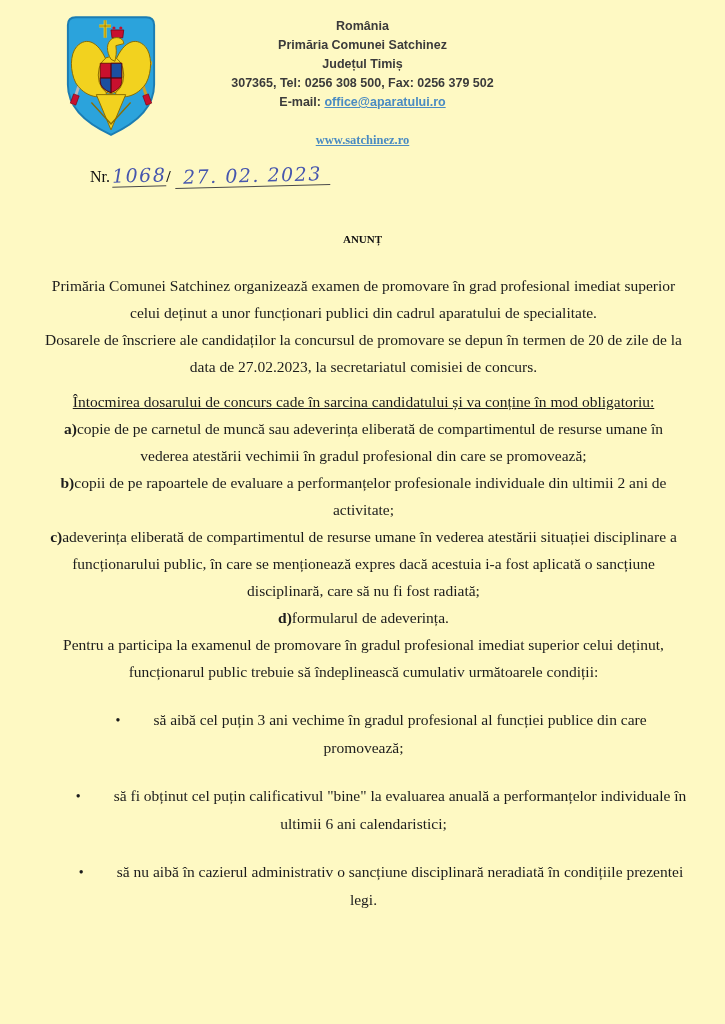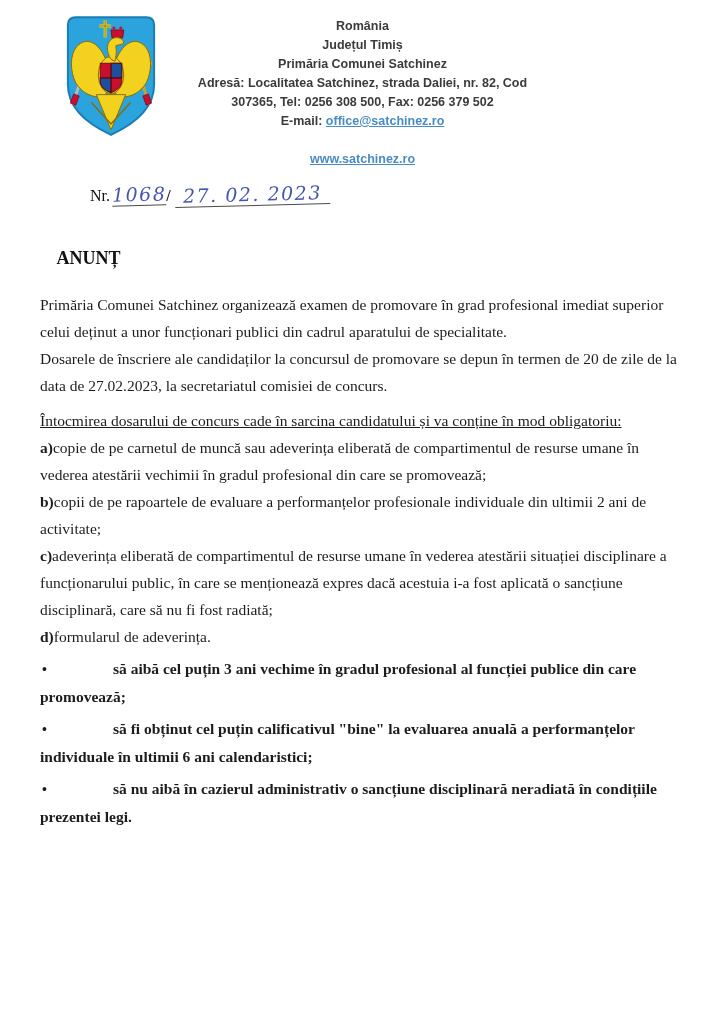--- a/index.html
+++ b/index.html
@@ -2,21 +2,21 @@
 <html lang="ro"><head>
 <meta charset="utf-8">
 <style>
   * { margin: 0; padding: 0; box-sizing: border-box; }
   html, body { background: #e8e8e8; }
   .page {
     position: relative;
     width: 725px;
     height: 1024px;
     margin: 0 auto;
-    background: #ffffff;
+    background: #fef9c3;
     font-family: "Liberation Serif", serif;
     color: #1c1c1c;
     overflow: hidden;
   }
   
   .coat {
     position: absolute;
     left: 62px;
     top: 13px;
     width: 98px;
@@ -31,21 +31,21 @@
     font-weight: bold;
     color: #3b3b3b;
     line-height: 19px;
   }
   .letterhead .lh-line { display: block; }
   .letterhead a, .lh-link {
     color: #4a8bc2;
     text-decoration: underline;
     cursor: pointer;
   }
-  .website-row { margin-top: 19px; }
+  .website-row { margin-top: 19px; font-family: Liberation Serif, serif; }
   
   .reg-row {
     margin-top: 14px;
     padding-left: 90px;
     font-size: 16px;
     height: 30px;
     white-space: nowrap;
   }
   .reg-label { font-weight: normal; color: #111; }
   .handwriting {
@@ -61,38 +61,38 @@
     text-align: center;
     transform: rotate(-1.5deg);
   }
   .uline-nr { min-width: 52px; margin-left: 2px; }
   .uline-date { min-width: 150px; margin-left: 4px; padding: 0 8px; }
   .reg-sep { font-weight: bold; }
   
   .title-block {
     margin: 32px auto 0 auto;
     width: 612px;
-    text-align: left;
+    text-align: center;
     font-weight: bold;
-    font-size: 18px;
+    font-size: 11px;
     line-height: 27px;
     color: #111;
   }
   
   .doc-body {
     margin-top: 19px;
     padding: 0 38px 0 40px;
     font-size: 15.5px;
     line-height: 27px;
     text-align: left;
   }
-  .para { margin: 0; }
+  .para { margin: 0; text-align: center; }
   .para-gap { margin-top: 8px; text-decoration: underline; }
   .lettered b { font-weight: bold; }
-  .bullet-item { margin-top: 5px; font-weight: bold; }
+  .bullet-item { margin-top: 21px; }
   .bullet-glyph {
     display: inline-block;
     width: 73px;
     padding-left: 2px;
     font-size: 14px;
   }
 </style>
 </head>
 <body>
 
@@ -127,26 +127,25 @@
       <path d="M39 50 H61 V68 Q61 76 50 80 Q39 76 39 68 Z" fill="#c8102e"></path>
       <path d="M50 50 H61 V65 H50 Z" fill="#1b4fa0"></path>
       <path d="M39 65 H50 V80 Q39 76 39 68 Z" fill="#1b4fa0"></path>
       <path d="M39 65 H61" fill="none"></path>
       <path d="M50 50 V80" fill="none" stroke="#5a0008"></path>
     </g>
   </svg>
 
   <header class="letterhead">
     <span class="lh-line">România</span>
+    <span class="lh-line">Primăria Comunei Satchinez</span>
     <span class="lh-line">Județul Timiș</span>
-    <span class="lh-line">Primăria Comunei Satchinez</span>
-    <span class="lh-line">Adresă: Localitatea Satchinez, strada Daliei, nr. 82, Cod</span>
     <span class="lh-line">307365, Tel: 0256 308 500, Fax: 0256 379 502</span>
     <span class="lh-line">
-      <span>E-mail: </span><a class="lh-link">office@satchinez.ro</a>
+      <span>E-mail: </span><a class="lh-link">office@aparatului.ro</a>
     </span>
     <span class="lh-line website-row">
       <a class="lh-link">www.satchinez.ro</a>
     </span>
   </header>
 
   <div class="reg-row">
     <span class="reg-label">Nr.</span><span class="uline uline-nr handwriting">1068</span><span class="reg-sep">/</span><span class="uline uline-date handwriting">27. 02. 2023</span>
   </div>
 
@@ -157,20 +156,21 @@
   <main class="doc-body">
     <p class="para">Primăria Comunei Satchinez organizează examen de promovare în grad profesional imediat superior celui deținut a unor funcționari publici din cadrul aparatului de specialitate.</p>
     <p class="para">Dosarele de înscriere ale candidaților la concursul de promovare se depun în termen de 20 de zile de la data de 27.02.2023, la secretariatul comisiei de concurs.</p>
     <p class="para para-gap">Întocmirea dosarului de concurs cade în sarcina candidatului și va conține în mod obligatoriu:</p>
 
     <p class="para lettered"><b>a)</b><span>copie de pe carnetul de muncă sau adeverința eliberată de compartimentul de resurse umane în vederea atestării vechimii în gradul profesional din care se promovează;</span></p>
     <p class="para lettered"><b>b)</b><span>copii de pe rapoartele de evaluare a performanțelor profesionale individuale din ultimii 2 ani de activitate;</span></p>
     <p class="para lettered"><b>c)</b><span>adeverința eliberată de compartimentul de resurse umane în vederea atestării situației disciplinare a funcționarului public, în care se menționează expres dacă acestuia i-a fost aplicată o sancțiune disciplinară, care să nu fi fost radiată;</span></p>
     <p class="para lettered"><b>d)</b><span>formularul de adeverința.</span></p>
 
+    <p class="para">Pentru a participa la examenul de promovare în gradul profesional imediat superior celui deținut, funcționarul public trebuie să îndeplinească cumulativ următoarele condiții:</p>
 
     <p class="para bullet-item"><span class="bullet-glyph">•</span><span>să aibă cel puțin 3 ani vechime în gradul profesional al funcției publice din care promovează;</span></p>
     <p class="para bullet-item"><span class="bullet-glyph">•</span><span>să fi obținut cel puțin calificativul "bine" la evaluarea anuală a performanțelor individuale în ultimii 6 ani calendaristici;</span></p>
     <p class="para bullet-item"><span class="bullet-glyph">•</span><span>să nu aibă în cazierul administrativ o sancțiune disciplinară neradiată în condițiile prezentei legi.</span></p>
 
   </main>
 
 </div>
 
 </body></html>

